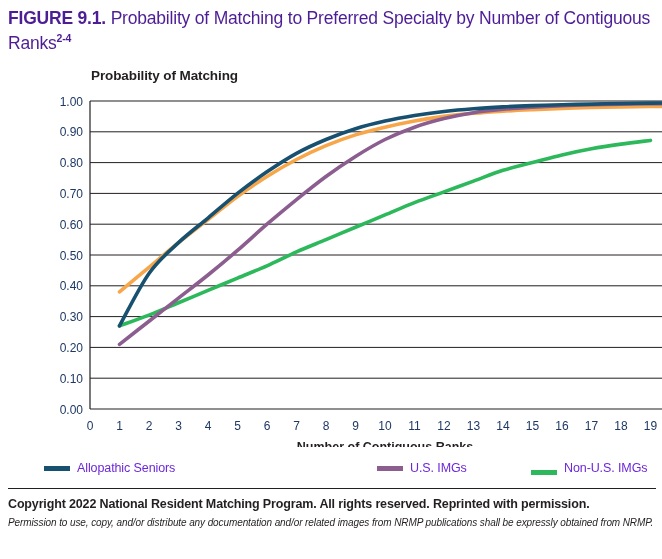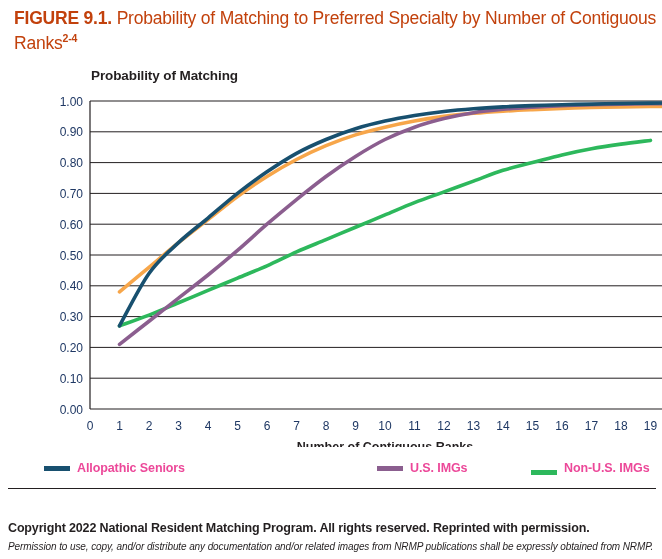--- a/index.html
+++ b/index.html
@@ -12,28 +12,28 @@
     height: 559px;
     font-family: "Liberation Sans", sans-serif;
     color: #231f20;
     overflow: hidden;
     position: relative;
   }
 
   
   .figure-title {
     position: absolute;
-    left: 14px;
+    left: 8px;
     top: 6px;
     width: 648px;
     font-size: 17.5px;
     line-height: 25px;
     font-weight: 400;
     letter-spacing: -0.2px;
-    color: #c2410c;
+    color: #4c1d95;
   }
   .figure-title .label {
     font-weight: bold;
   }
   .figure-title sup {
     font-size: 10.5px;
     font-weight: bold;
     vertical-align: super;
     line-height: 0;
   }
@@ -106,22 +106,22 @@
     white-space: nowrap;
   }
   .legend-swatch {
     display: inline-block;
     width: 26px;
     height: 5px;
     border-radius: 0;
   }
   .legend-text {
     font-size: 12.5px;
-    font-weight: bold;
-    color: #ec4899;
+    font-weight: normal;
+    color: #6d28d9;
     letter-spacing: -0.1px;
   }
 
   
   .footer {
     position: absolute;
     left: 8px;
     top: 496px;
     width: 648px;
   }
@@ -132,21 +132,20 @@
     width: 648px;
     height: 1px;
     background: #231f20;
   }
   .footer-copyright {
     font-size: 12.5px;
     font-weight: bold;
     line-height: 17px;
     color: #231f20;
     letter-spacing: -0.15px;
-    margin-top: 24px;
   }
   .footer-permission {
     margin-top: 2px;
     font-size: 10px;
     font-style: italic;
     line-height: 16px;
     color: #231f20;
     letter-spacing: -0.1px;
   }
 </style>

